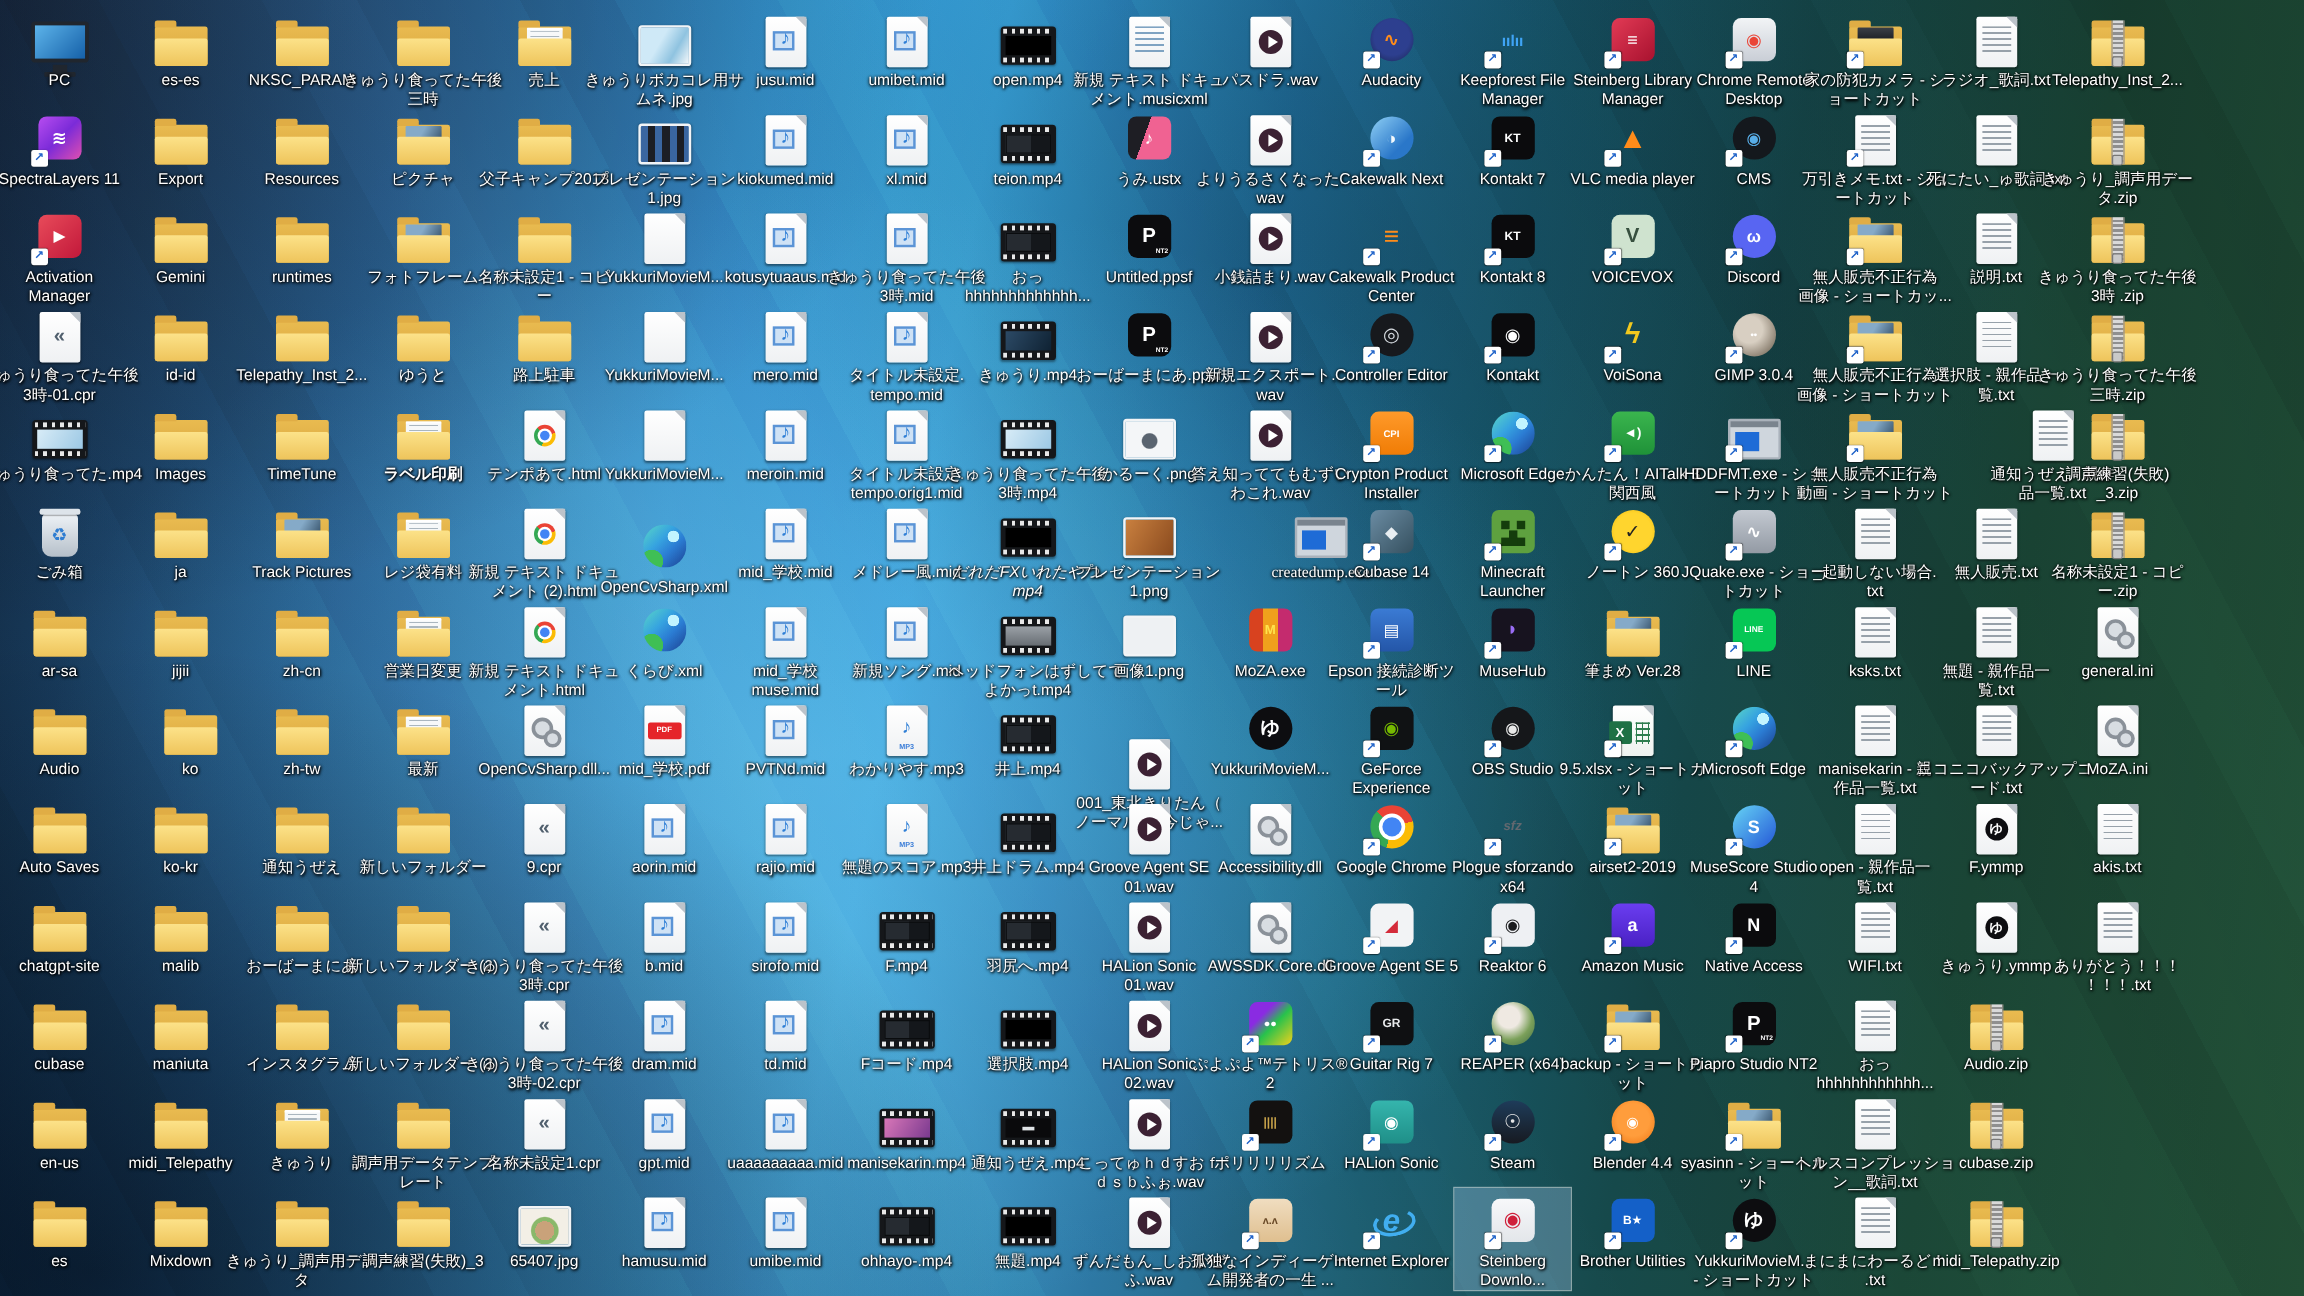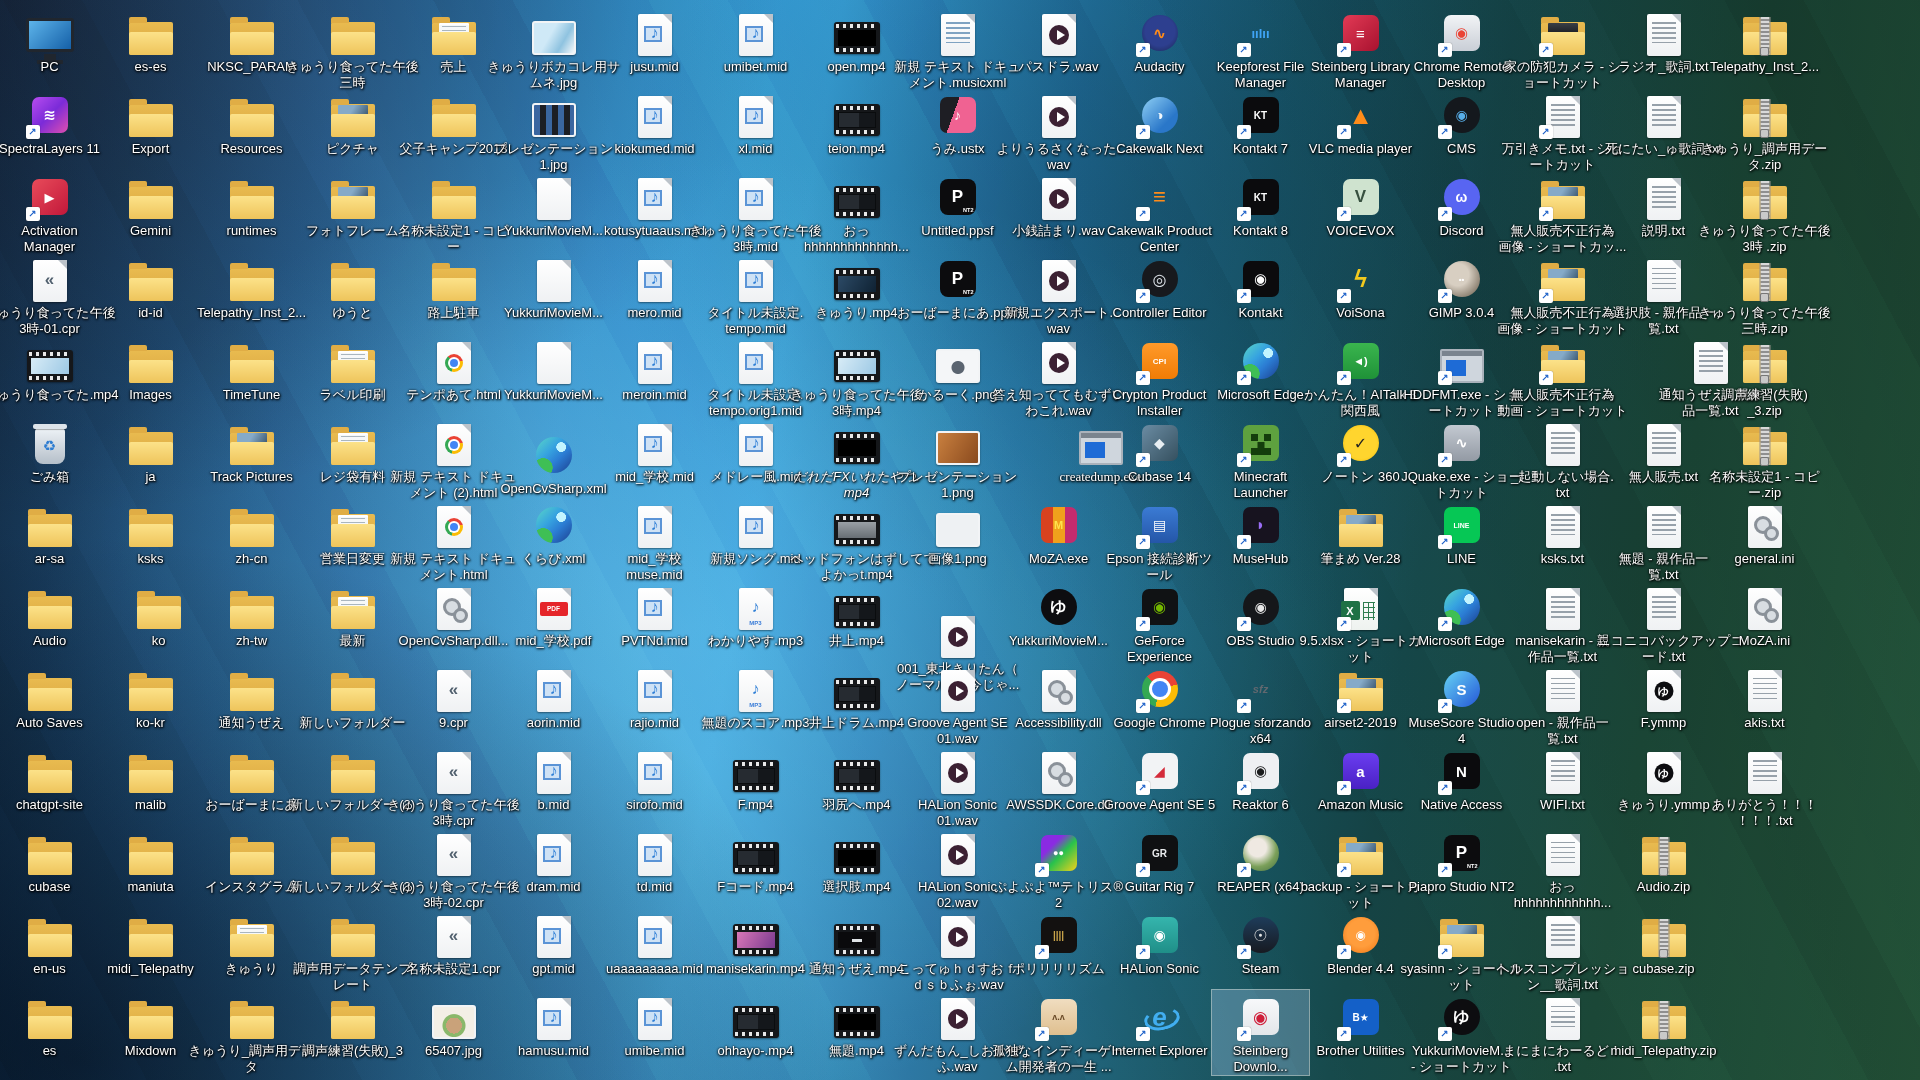--- a/index.html
+++ b/index.html
@@ -777,21 +777,21 @@
     </div>
     <div class="cell" title="TimeTune" style="left: 203px; top: 334px;">
       <div class="icw">
         <div class="ifo">
           <div class="bk"></div>
           <div class="fr"></div>
         </div>
       </div>
       <div class="lbl">TimeTune</div>
     </div>
-    <div class="cell" title="ラベル印刷" style="left: 304px; top: 334px;">
+    <div class="cell" title="ラベル印刷" style="left: 304px; top: 334px; font-weight: bold;">
       <div class="icw">
         <div class="ifo">
           <div class="bk"></div>
           <div class="pk ig-doc"></div>
           <div class="fr"></div>
         </div>
       </div>
       <div class="lbl">ラベル印刷</div>
     </div>
     <div class="cell" title="テンポあて.html" style="left: 405px; top: 334px;">
@@ -1083,21 +1083,21 @@
       </div>
       <div class="lbl">ar-sa</div>
     </div>
     <div class="cell" title="jijii" style="left: 102px; top: 498px;">
       <div class="icw">
         <div class="ifo">
           <div class="bk"></div>
           <div class="fr"></div>
         </div>
       </div>
-      <div class="lbl">ksks</div>
+      <div class="lbl">jijii</div>
     </div>
     <div class="cell" title="zh-cn" style="left: 203px; top: 498px;">
       <div class="icw">
         <div class="ifo">
           <div class="bk"></div>
           <div class="fr"></div>
         </div>
       </div>
       <div class="lbl">zh-cn</div>
     </div>

